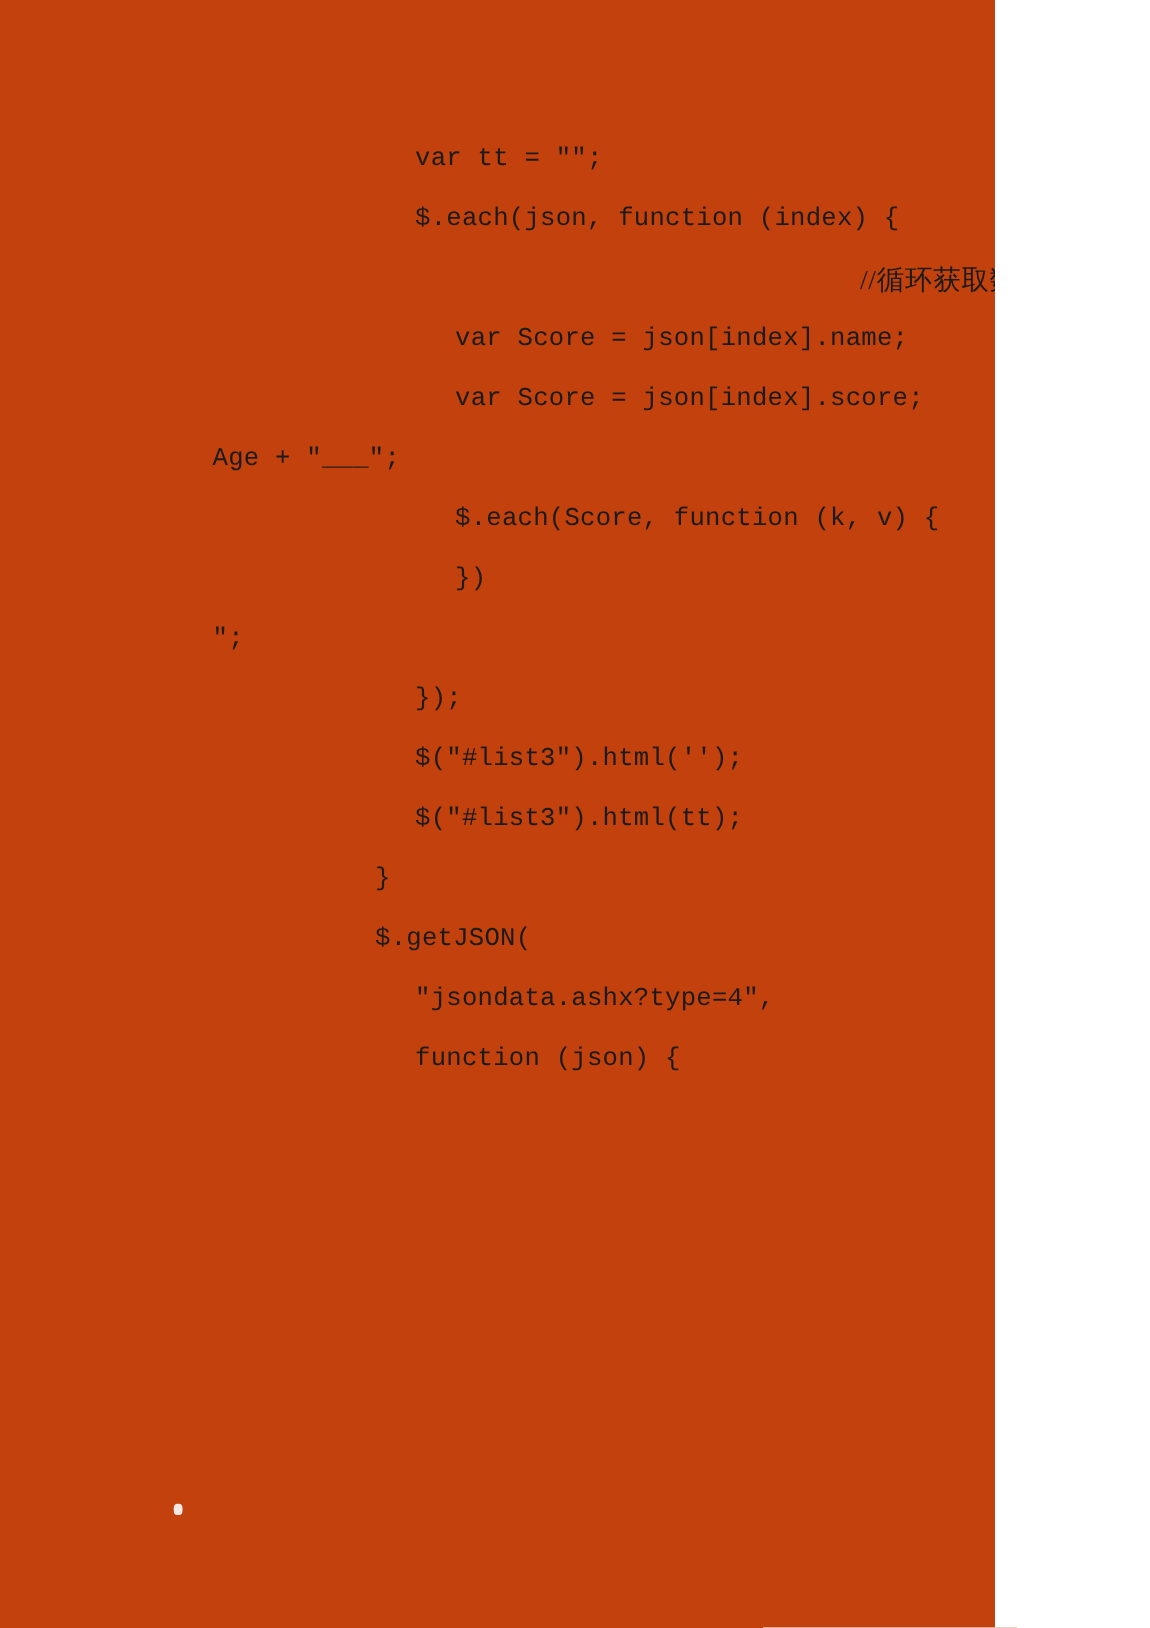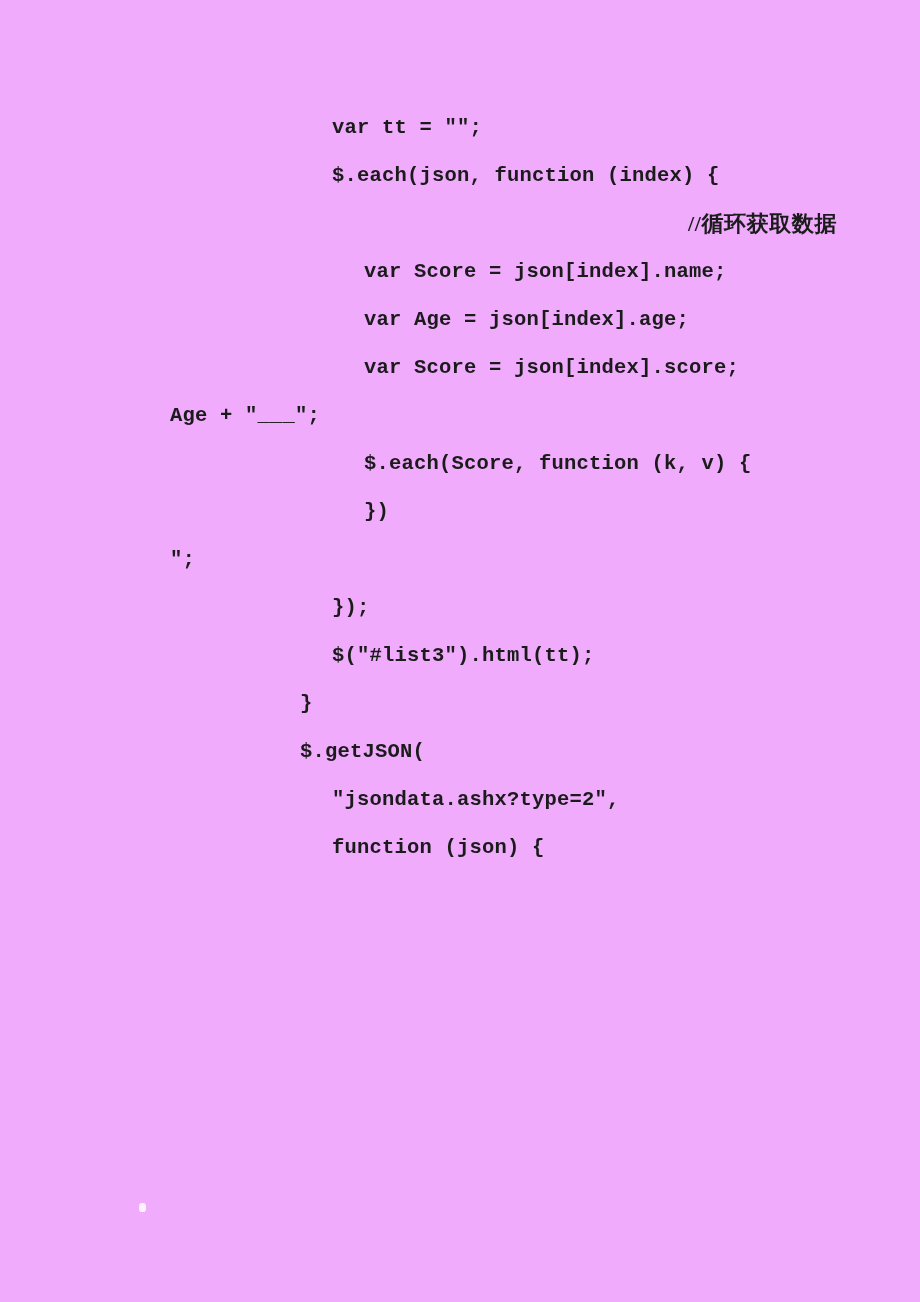--- a/index.html
+++ b/index.html
@@ -9,26 +9,25 @@
     background: #ffffff;
   }
   body {
     font-family: "Liberation Serif", "DejaVu Serif", serif;
     color: #1a1a1a;
     -webkit-font-smoothing: antialiased;
   }
 
   .page {
     position: relative;
-    width: 920px;
+    width: 796px;
     height: 1302px;
-    background: #f0abfc;
+    background: #c2410c;
     overflow: hidden;
     box-sizing: border-box;
-    font-weight: bold;
   }
 
   
   .doc-body {
     position: absolute;
     left: 137px;
     top: 104px;
     width: 700px;
   }
 
@@ -73,29 +72,29 @@
 <body>
 
 <div class="page">
 
   <div class="doc-body">
 
   <div class="code-line ind-2">var tt = ″″;</div>
       <div class="code-line ind-2">$.each(json, function (index) {</div>
       <div class="code-line ind-3 cjk">//循环获取数据</div>
       <div class="code-line ind-3">var Score = json[index].name;</div>
-      <div class="code-line ind-3">var Age = json[index].age;</div>
       <div class="code-line ind-3">var Score = json[index].score;</div>
       <div class="code-line ind-0">Age + ″___″;</div>
       <div class="code-line ind-3">$.each(Score, function (k, v) {</div>
       <div class="code-line ind-3">})</div>
       <div class="code-line ind-0">″;</div>
       <div class="code-line ind-2">});</div>
+      <div class="code-line ind-2">$(″#list3″).html('');</div>
       <div class="code-line ind-2">$(″#list3″).html(tt);</div>
       <div class="code-line ind-1">}</div>
       <div class="code-line ind-1">$.getJSON(</div>
-      <div class="code-line ind-2">″jsondata.ashx?type=2″,</div>
+      <div class="code-line ind-2">″jsondata.ashx?type=4″,</div>
       <div class="code-line ind-2">function (json) {</div>
     </div>
 
   <div class="scan-speck"></div>
 
 </div>
 
 </body></html>

